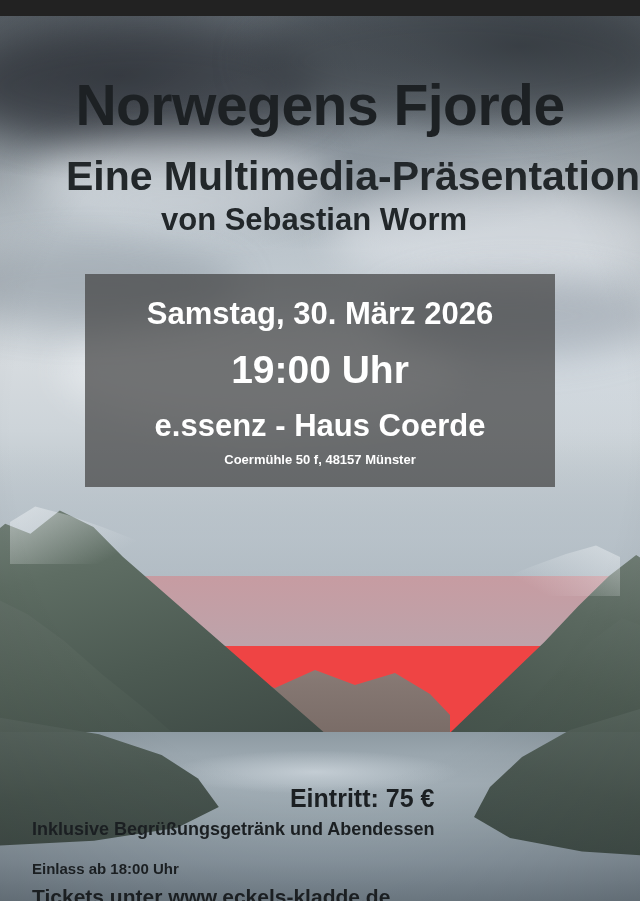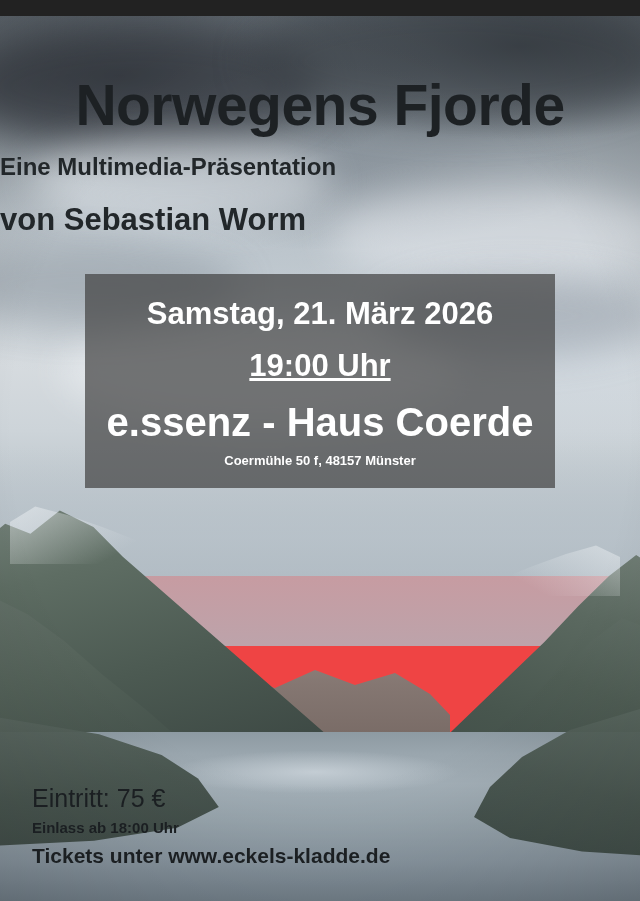--- a/index.html
+++ b/index.html
@@ -167,28 +167,29 @@
     text-align: center;
     font-size: 57px;
     line-height: 1.05;
     font-weight: bold;
     color: #1d2124;
     letter-spacing: -0.5px;
   }
   .subtitle1 {
     position: absolute;
     left: 0; right: 0; top: 137px;
-    text-align: left;
-    font-size: 24px;
+    text-align: right;
+    font-size: 41px;
     font-weight: bold;
     color: #22272a;
   }
   .subtitle2 {
     position: absolute;
     left: 0; right: 12px; top: 186px;
+    text-align: center;
     font-size: 31px;
     font-weight: bold;
     color: #22272a;
   }
 
   .infobox {
     position: absolute;
     left: 85px;
     top: 258px;
     width: 470px;
@@ -197,46 +198,46 @@
     text-align: center;
     color: #ffffff;
     box-sizing: border-box;
   }
   .info-date {
     font-size: 31px;
     font-weight: bold;
     margin: 4px 0 16px 0;
   }
   .info-time {
+    font-size: 39px;
+    font-weight: bold;
+    margin: 0 0 16px 0;
+  }
+  .info-venue {
     font-size: 31px;
-    font-weight: bold;
-    margin: 0 0 16px 0;
-    text-decoration: underline;
-  }
-  .info-venue {
-    font-size: 40px;
     font-weight: bold;
     margin: 0 0 8px 0;
   }
   .info-address {
     font-size: 13px;
     font-weight: bold;
     margin: 0;
   }
 
   .footer {
     position: absolute;
     left: 32px;
     top: 768px;
     color: #1b1f22;
   }
   .price {
     font-size: 25px;
-    font-weight: normal;
+    font-weight: bold;
     margin: 0 0 6px 0;
+    text-align: right;
   }
   .includes {
     font-size: 18px;
     font-weight: bold;
     margin: 0 0 20px 0;
   }
   .entry {
     font-size: 15px;
     font-weight: bold;
     margin: 0 0 8px 0;
@@ -278,26 +279,27 @@
 
   <div class="content">
 
     <div class="title">Norwegens Fjorde</div>
 
     <div class="subtitle1">Eine Multimedia-Präsentation</div>
 
     <div class="subtitle2">von Sebastian Worm</div>
 
     <div class="infobox">
-      <p class="info-date">Samstag, 21. März 2026</p>
+      <p class="info-date">Samstag, 30. März 2026</p>
       <p class="info-time">19:00 Uhr</p>
       <p class="info-venue">e.ssenz - Haus Coerde</p>
       <p class="info-address">Coermühle 50 f, 48157 Münster</p>
     </div>
 
     <div class="footer">
       <p class="price">Eintritt: 75 €</p>
+      <p class="includes">Inklusive Begrüßungsgetränk und Abendessen</p>
       <p class="entry">Einlass ab 18:00 Uhr</p>
       <p class="tickets">Tickets unter www.eckels-kladde.de</p>
     </div>
 
   </div>
 </div>
 
 </body></html>

